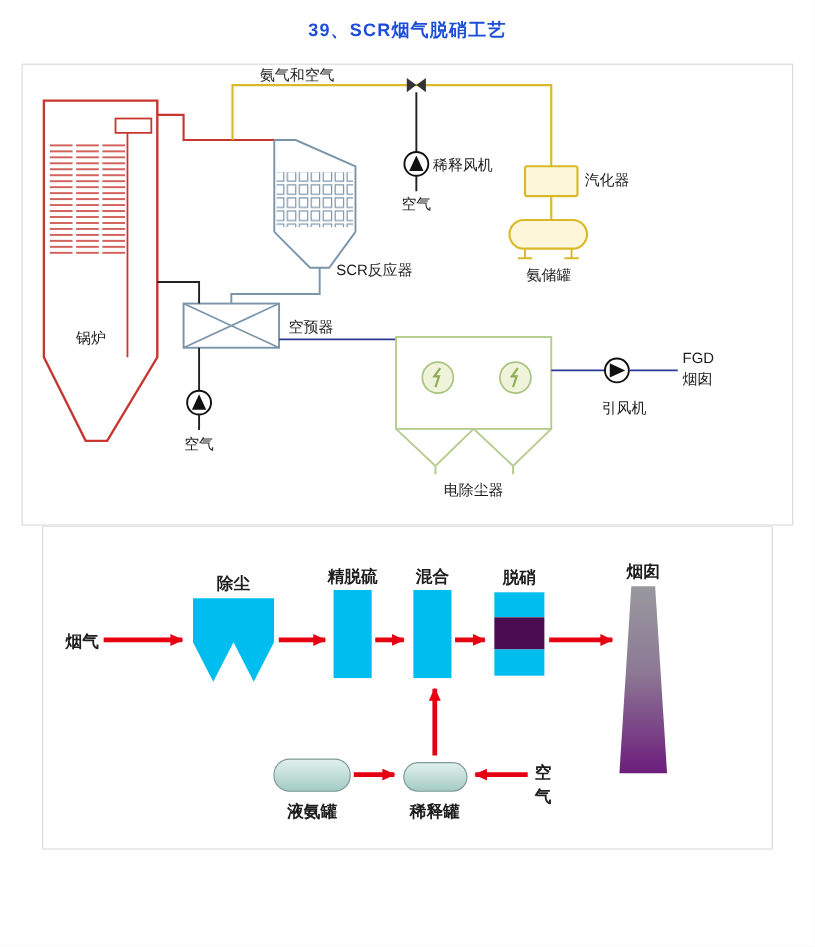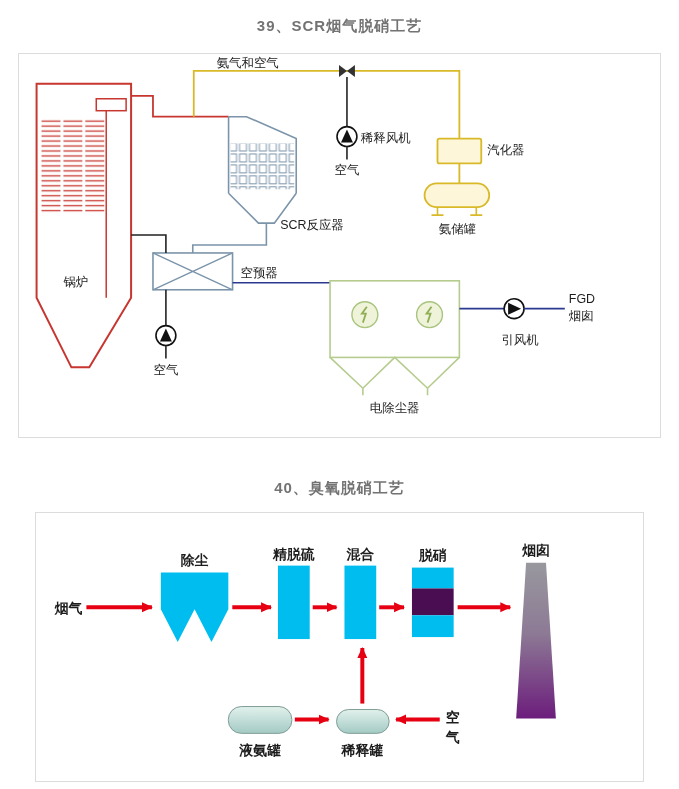--- a/index.html
+++ b/index.html
@@ -13,21 +13,21 @@
     margin:0 auto;
     background:#ffffff;
     box-sizing:border-box;
     padding-top:14px;
     padding-bottom:14px;
   }
   .section-title{
     text-align:center;
     font-size:15px;
     font-weight:600;
-    color:#737373;
+    color:#1d4ed8;
     letter-spacing:1px;
     line-height:24px;
   }
   .title-39{margin-bottom:15px;}
   .title-40{margin-top:38px;margin-bottom:12px;}
   .diagram-frame{
     background:#ffffff;
     border:1px solid #dcdcdc;
     box-sizing:border-box;
   }
@@ -141,21 +141,20 @@
         <circle cx="497" cy="256" r="10" fill="#fff" stroke="#111" stroke-width="1.6"></circle>
         <polygon points="491,250 491,262 504,256" fill="#111"></polygon>
         <path d="M507,256 H548" stroke="#2b3990" stroke-width="1.6"></path>
         <text x="503" y="292" text-anchor="middle" class="lbl">引风机</text>
         <text x="552" y="250" class="lbl" font-size="13">FGD</text>
         <text x="552" y="267" class="lbl">烟囱</text>
       </g>
     </svg>
   </div>
 
-  <div class="section-title title-40">40、臭氧脱硝工艺</div>
 
   <div class="diagram-frame frame-ozone">
     <svg width="607" height="268" viewBox="0 0 610 270">
       <defs>
         <linearGradient id="chimGrad" x1="0" y1="0" x2="0" y2="1">
           <stop offset="0" stop-color="#98989e"></stop>
           <stop offset="0.45" stop-color="#8d7a95"></stop>
           <stop offset="1" stop-color="#6c1d7c"></stop>
         </linearGradient>
         <linearGradient id="tankGrad" x1="0" y1="0" x2="0" y2="1">

